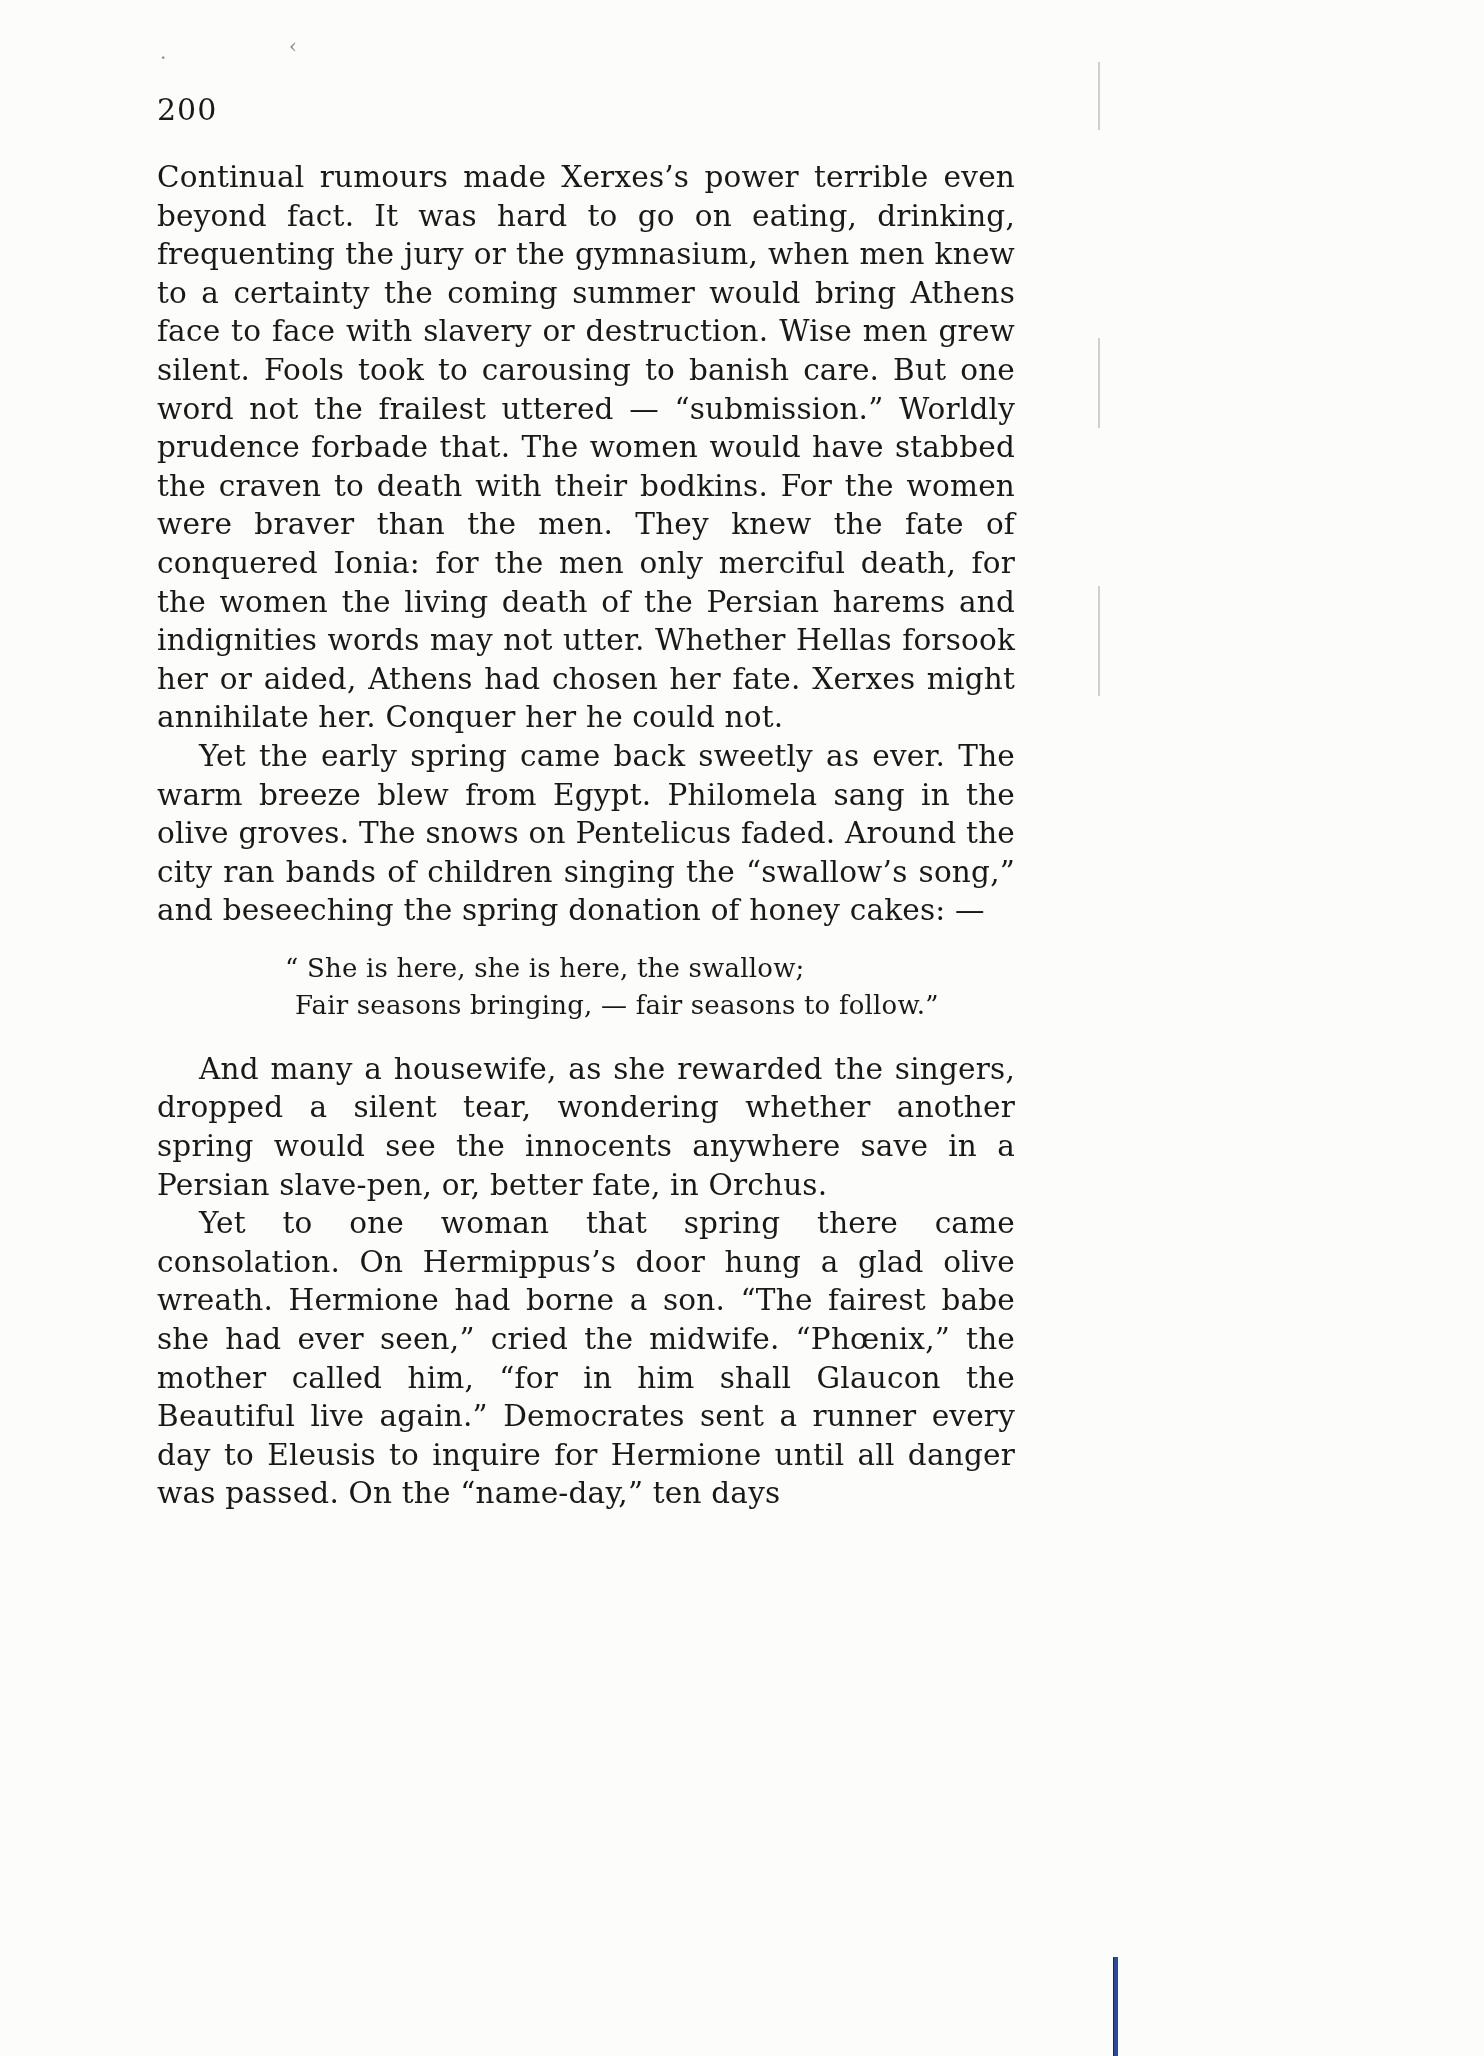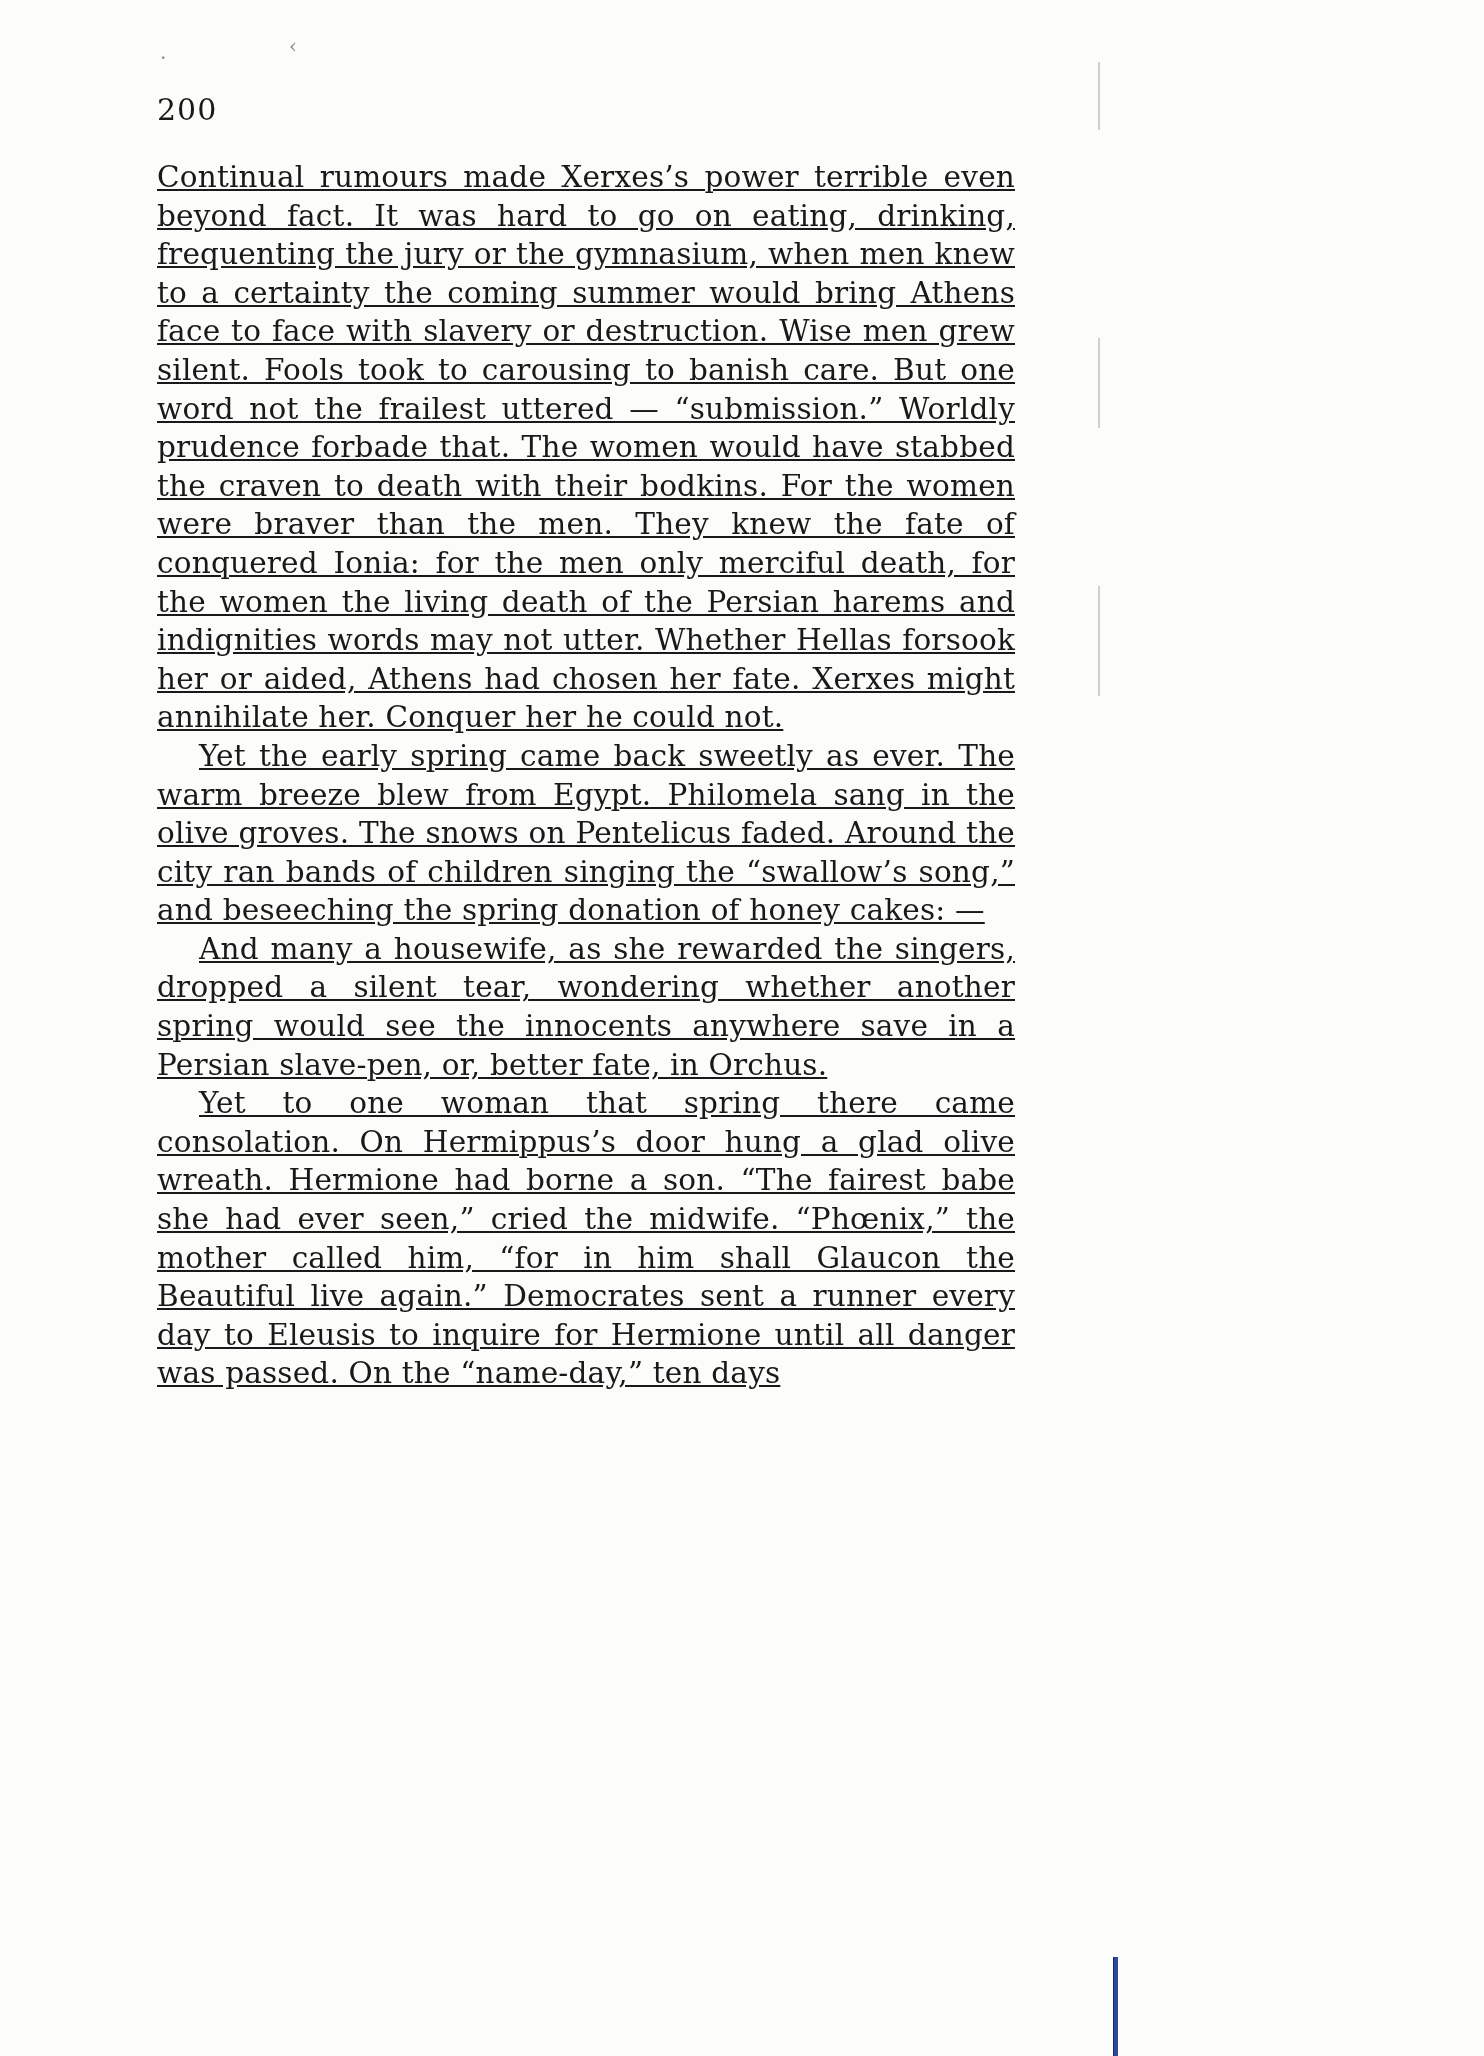--- a/index.html
+++ b/index.html
@@ -40,21 +40,20 @@
     letter-spacing: 4px;
     word-spacing: 14px;
     white-space: nowrap;
   }
   p.body-para {
     margin: 0;
     font-size: 29.5px;
     line-height: 38.6px;
     text-align: justify;
     letter-spacing: 0.2px;
-    text-decoration: underline;
   }
   p.indent {
     text-indent: 42px;
   }
   .verse {
     margin: 20px 0 26px 128px;
     font-size: 26px;
     line-height: 37px;
     letter-spacing: 0.2px;
   }
@@ -92,20 +91,24 @@
   <div class="text-column">
 
     <div class="header-row">
       <span class="page-number">200</span>
     </div>
 
     <p class="body-para">Continual rumours made Xerxes’s power terrible even beyond fact.  It was hard to go on eating, drinking, frequenting the jury or the gymnasium, when men knew to a certainty the coming summer would bring Athens face to face with slavery or destruction.  Wise men grew silent.  Fools took to carousing to banish care.  But one word not the frailest uttered — “submission.”  Worldly prudence forbade that.  The women would have stabbed the craven to death with their bodkins.  For the women were braver than the men.  They knew the fate of conquered Ionia: for the men only merciful death, for the women the living death of the Persian harems and indignities words may not utter.  Whether Hellas forsook her or aided, Athens had chosen her fate.  Xerxes might annihilate her.  Conquer her he could not.</p>
 
     <p class="body-para indent">Yet the early spring came back sweetly as ever.  The warm breeze blew from Egypt.  Philomela sang in the olive groves.  The snows on Pentelicus faded.  Around the city ran bands of children singing the “swallow’s song,” and beseeching the spring donation of honey cakes: —</p>
 
+    <div class="verse">
+      <div class="verse-line">“ She is here, she is here, the swallow;</div>
+      <div class="verse-line verse-line-2">Fair seasons bringing, — fair seasons to follow.”</div>
+    </div>
 
     <p class="body-para indent">And many a housewife, as she rewarded the singers, dropped a silent tear, wondering whether another spring would see the innocents anywhere save in a Persian slave-pen, or, better fate, in Orchus.</p>
 
     <p class="body-para indent">Yet to one woman that spring there came consolation.  On Hermippus’s door hung a glad olive wreath.  Hermione had borne a son.  “The fairest babe she had ever seen,” cried the midwife.  “Phœnix,” the mother called him, “for in him shall Glaucon the Beautiful live again.”  Democrates sent a runner every day to Eleusis to inquire for Hermione until all danger was passed.  On the “name-day,” ten days</p>
 
   </div>
 
   <div class="artifact hairline" style="left:1098px; top:62px; height:68px;"></div>
   <div class="artifact hairline" style="left:1098px; top:338px; height:90px;"></div>
   <div class="artifact hairline" style="left:1098px; top:586px; height:110px;"></div>

